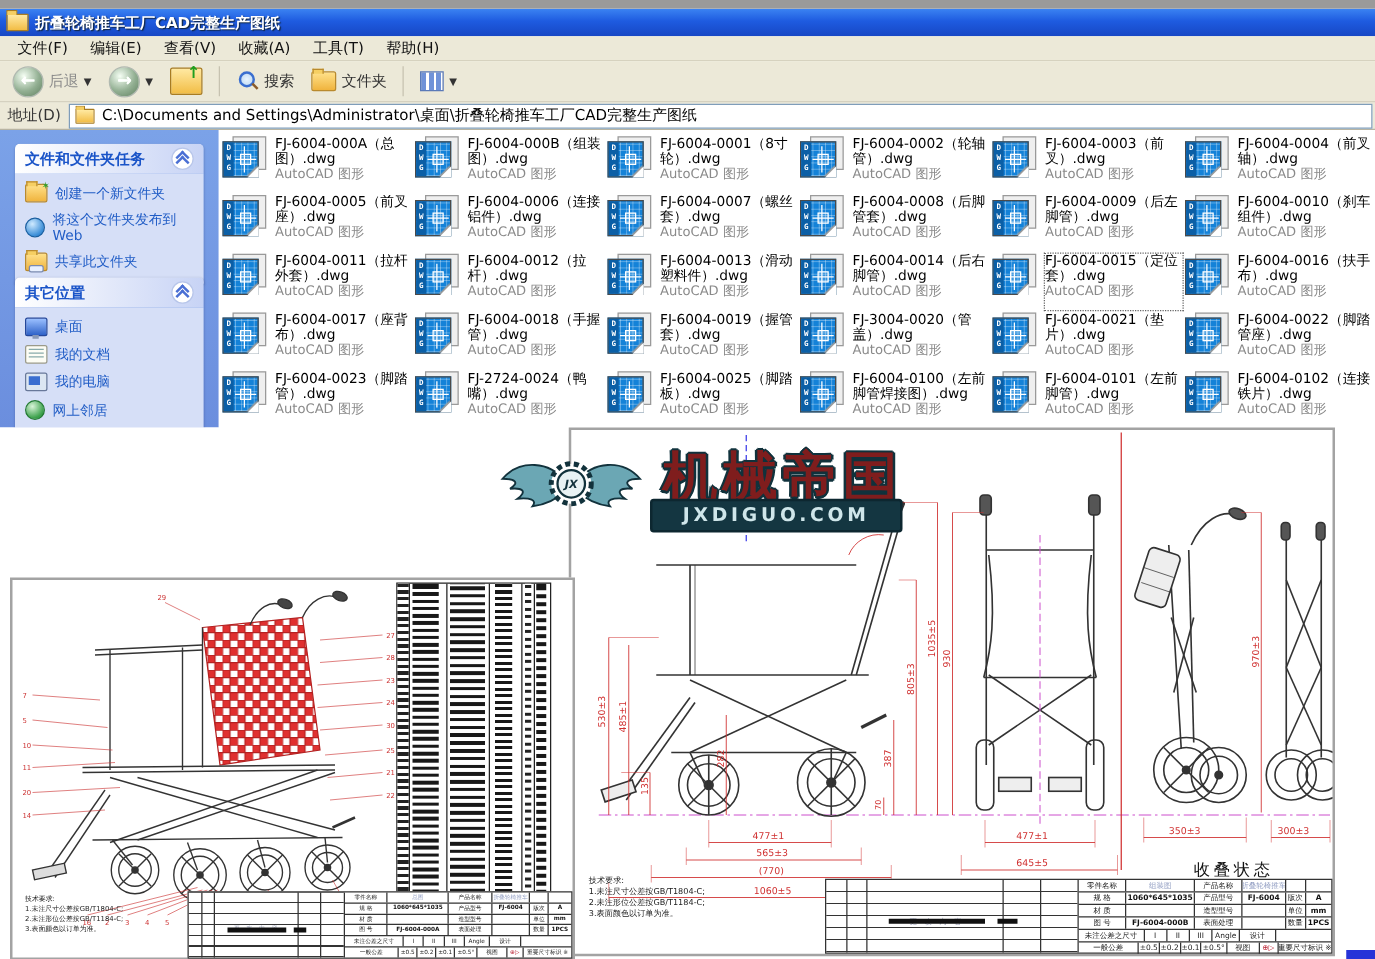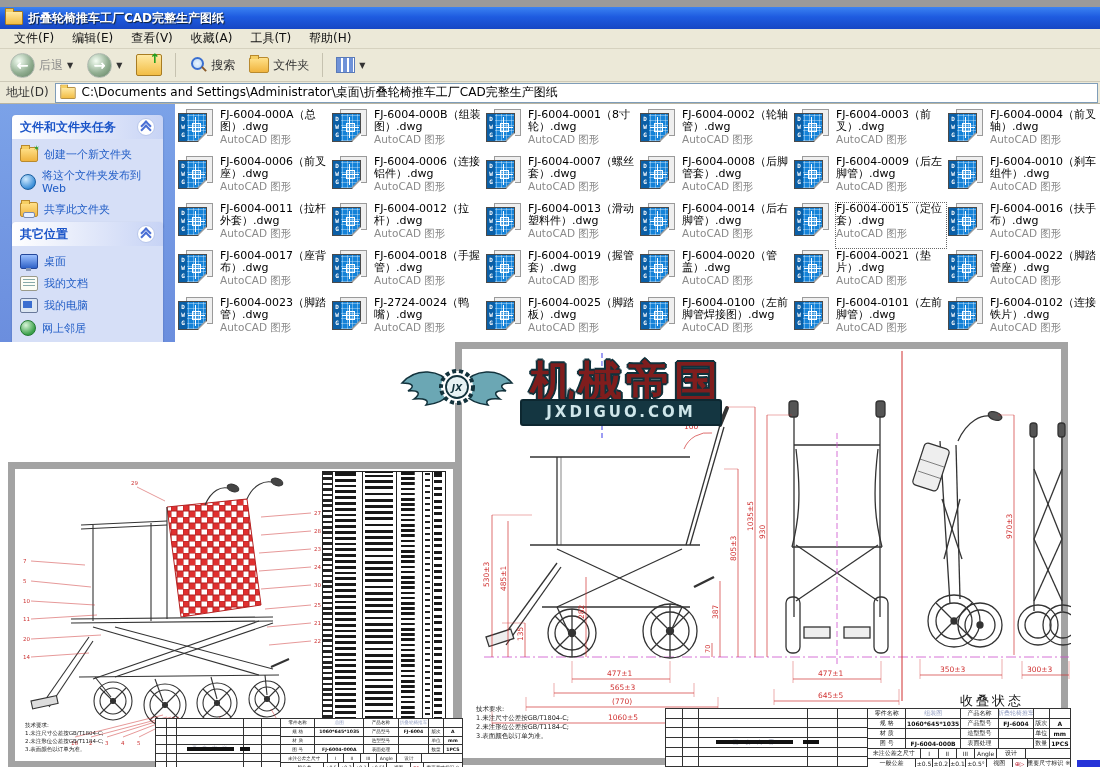--- a/index.html
+++ b/index.html
@@ -75,21 +75,21 @@
   .ftype{font-size:10.5px;line-height:12px;color:#8a8a8a;}
   .fitem.selected .ftext{outline:1px dotted #666;outline-offset:0px;}
   
   .preview{position:absolute;left:0;top:335px;width:1100px;height:432px;background:#fff;}
   .wm{position:absolute;z-index:6;}
   .wm-name{left:530px;top:346px;font-size:44px;font-weight:bold;letter-spacing:4px;color:#7f1d1d;
      text-shadow:2px 0 #10323c,-2px 0 #10323c,0 2px #10323c,0 -2px #10323c,1px 1px #10323c,-1px -1px #10323c,1px -1px #10323c,-1px 1px #10323c, -3px 0 1px #ffffff,3px 0 1px #ffffff;}
   .wm-bar{left:520px;top:392px;width:198px;height:23px;background:#143641;border:2px solid #0d2730;border-radius:3px;
      color:#cfe6ea;font-weight:bold;font-size:15px;letter-spacing:3px;text-align:center;line-height:23px;}
   
-  .sheet{position:absolute;border:7px solid #a3a3a3;background:#fff;box-sizing:border-box;}
+  .sheet{position:absolute;border:2px solid #a3a3a3;background:#fff;box-sizing:border-box;}
   #rsheet{left:455px;top:335px;width:613px;height:423px;}
   #lsheet{left:8px;top:455px;width:452px;height:306px;}
   .sheet svg{position:absolute;left:0;top:0;}
   .notes{position:absolute;color:#222;}
   .notes div{white-space:nowrap;}
   #rnotes{left:14px;top:356px;font-size:6.5px;line-height:9px;}
   #lnotes{left:10px;top:252px;font-size:5.5px;line-height:8px;}
   
   .tblock{position:absolute;display:flex;background:#fff;border:1px solid #333;color:#222;}
   #rtb{left:203px;top:359px;width:404px;height:58px;font-size:6px;}
@@ -353,21 +353,21 @@
             <span class="strip">D
 W
 G</span>
             <span class="ch"></span>
               <span class="cv"></span>
               <span class="cbox"></span>
               <span class="fold"></span>
           </span>
         </span>
         <span class="ftext">
-          <span class="fname">FJ-6004-0006（前叉座）.dwg</span>
+          <span class="fname">FJ-6004-0005（前叉座）.dwg</span>
           <span class="ftype">AutoCAD 图形</span>
         </span>
       </div>
         <div class="fitem">
         <span class="dwg">
           <span class="p2"></span>
           <span class="p1">
             <span class="strip">D
 W
 G</span>
@@ -623,21 +623,21 @@
             <span class="strip">D
 W
 G</span>
             <span class="ch"></span>
               <span class="cv"></span>
               <span class="cbox"></span>
               <span class="fold"></span>
           </span>
         </span>
         <span class="ftext">
-          <span class="fname">FJ-6004-0020（管盖）.dwg</span>
+          <span class="fname">FJ-3004-0020（管盖）.dwg</span>
           <span class="ftype">AutoCAD 图形</span>
         </span>
       </div>
         <div class="fitem">
         <span class="dwg">
           <span class="p2"></span>
           <span class="p1">
             <span class="strip">D
 W
 G</span>

